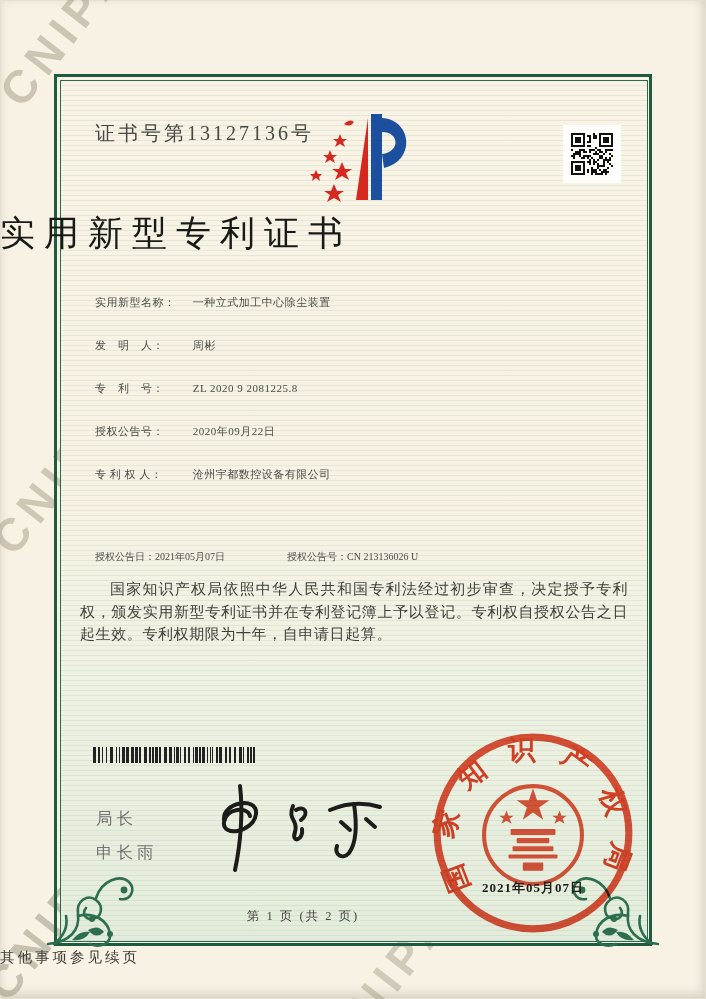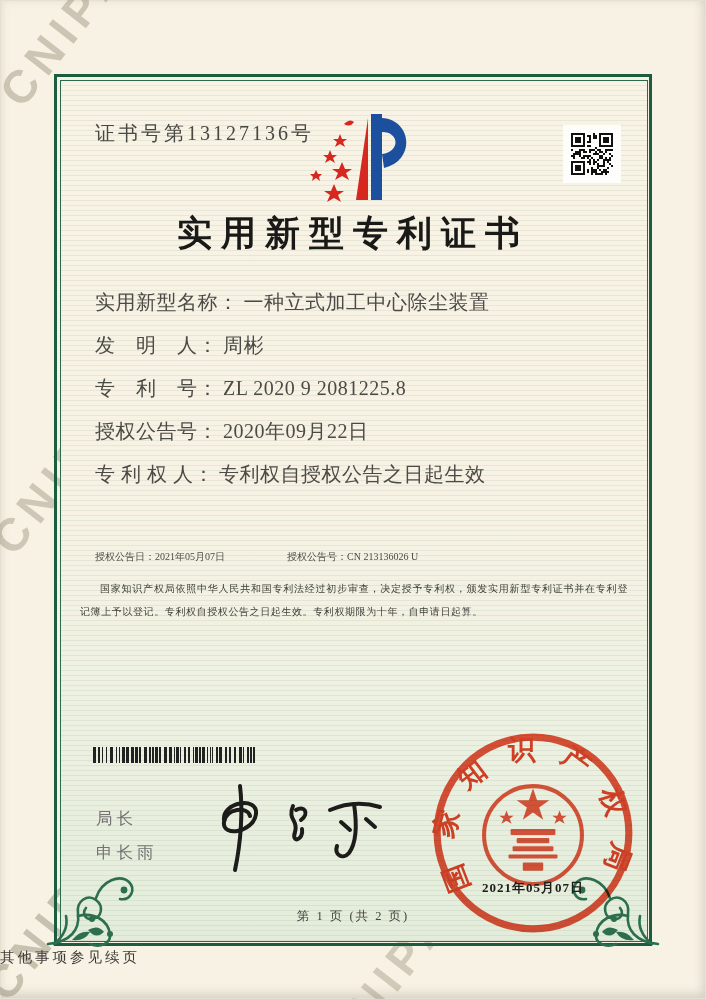--- a/index.html
+++ b/index.html
@@ -33,40 +33,40 @@
     border:1px solid #2a6b4d;
     background:
       repeating-linear-gradient(0deg, rgba(122,158,132,.14) 0 1px, rgba(0,0,0,0) 1px 5px),
       linear-gradient(180deg,#f9f3e6 0%,#f8f2e4 48%,#eef1e2 72%,#e3ecda 100%);
   }
   
   .cert-no{position:absolute;left:95px;top:120px;font-size:20px;letter-spacing:3px;color:#474743;}
   .logo{position:absolute;left:300px;top:108px;width:108px;height:98px;}
   .qr{position:absolute;left:563px;top:125px;width:58px;height:58px;background:#fdfdfb;}
   .title{
-    position:absolute;left:0;top:210px;width:706px;text-align:center;
-    font-size:35px;font-weight:bold;letter-spacing:9px;color:#191917;
-  }
-  .fields{position:absolute;left:95px;top:292px;width:540px;font-size:20px;color:#4b4a46;}
+    position:absolute;left:0;top:210px;width:706px;text-align:left;
+    font-size:35px;font-weight:normal;letter-spacing:9px;color:#191917;
+  }
+  .fields{position:absolute;left:95px;top:292px;width:540px;font-size:11px;color:#4b4a46;}
   .field-row{height:43px;line-height:20px;white-space:nowrap;}
   .field-label{display:inline-block;min-width:95px;letter-spacing:.5px;}
   .field-value{letter-spacing:.5px;}
   .grant-row{position:absolute;left:95px;top:550px;width:540px;font-size:10px;color:#4b4a46;white-space:nowrap;}
   .grant-gap{display:inline-block;width:62px;}
-  .paras{position:absolute;left:80px;top:578px;width:548px;font-size:10px;line-height:22.5px;color:#3f3e3a;letter-spacing:.6px;}
+  .paras{position:absolute;left:80px;top:578px;width:548px;font-size:15px;line-height:22.5px;color:#3f3e3a;letter-spacing:.6px;}
   .paras p{margin:0;text-indent:2em;text-align:justify;}
   .barcode{position:absolute;left:93px;top:747px;width:164px;height:16px;}
   .signer{position:absolute;left:96px;top:802px;font-size:16.5px;color:#737373;letter-spacing:4px;line-height:34px;}
   .signature{position:absolute;left:196px;top:780px;width:200px;height:95px;}
   .seal{position:absolute;left:429px;top:729px;width:208px;height:208px;mix-blend-mode:multiply;opacity:.95;}
   .seal-date{
     position:absolute;left:433px;top:879px;width:200px;text-align:center;
     font-size:13px;color:#1e1d1b;letter-spacing:1px;font-weight:bold;
   }
-  .page-no{position:absolute;left:0;top:908px;width:706px;text-align:center;font-size:12.5px;color:#44433f;letter-spacing:2px;}
+  .page-no{position:absolute;left:0;top:908px;width:606px;text-align:center;font-size:12.5px;color:#44433f;letter-spacing:2px;}
   .footer-note{position:absolute;left:0;top:948px;width:691px;font-size:14.5px;color:#3c3b37;letter-spacing:3px;}
   .ornament{position:absolute;width:92px;height:96px;}
   .orn-bl{left:44px;top:852px;}
   .orn-br{left:570px;top:852px;transform:scaleX(-1);}
 </style>
 </head>
 <body>
 
 <div class="page">
 
@@ -265,21 +265,21 @@
     <div class="field-row">
       <span class="field-label">专　利　号：</span>
       <span class="field-value">ZL 2020 9 2081225.8</span>
     </div>
     <div class="field-row">
       <span class="field-label">授权公告号：</span>
       <span class="field-value">2020年09月22日</span>
     </div>
     <div class="field-row">
       <span class="field-label">专 利 权 人：</span>
-      <span class="field-value">专利权自授权公告之日起生效</span>
+      <span class="field-value">沧州宇都数控设备有限公司</span>
     </div>
   </div>
 
   <div class="grant-row">
     <span>授权公告日：</span><span>2021年05月07日</span><span class="grant-gap"></span><span>授权公告号：</span><span>CN 213136026 U</span>
   </div>
 
   <div class="paras">
     <p>国家知识产权局依照中华人民共和国专利法经过初步审查，决定授予专利权，颁发实用新型专利证书并在专利登记簿上予以登记。专利权自授权公告之日起生效。专利权期限为十年，自申请日起算。</p>
   </div>

